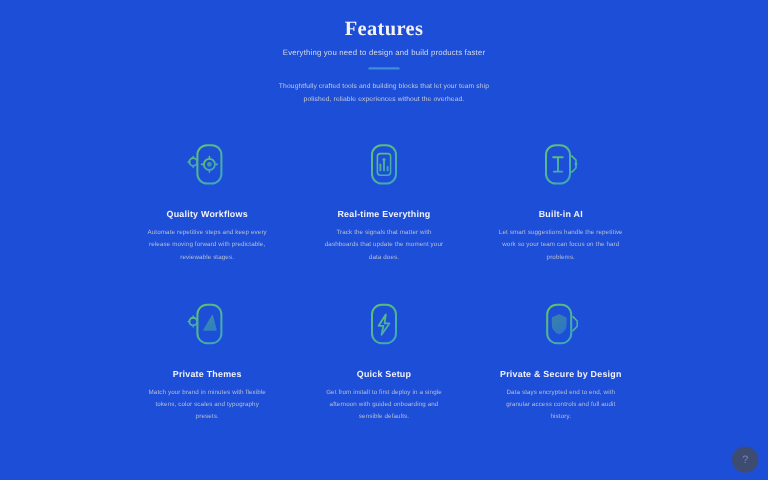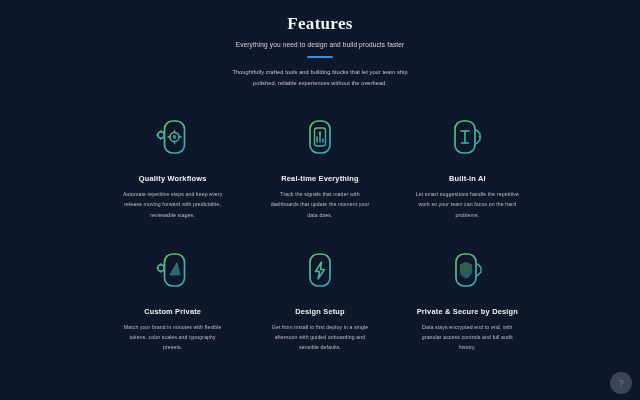--- a/index.html
+++ b/index.html
@@ -12,21 +12,21 @@
     overflow: hidden;
     background: #3a4052;
     font-family: "Liberation Sans", sans-serif;
     -webkit-font-smoothing: antialiased;
   }
 
   #page {
     position: relative;
     width: 640px;
     height: 400px;
-    background: #0f172a;
+    background: #1d4ed8;
     box-sizing: border-box;
   }
 
   
   .header {
     text-align: center;
     padding-top: 13px;
   }
   .page-title {
     font-family: "Liberation Serif", serif;
@@ -208,39 +208,39 @@
             </linearGradient>
           </defs>
           <rect x="8.5" y="3" width="20" height="32" rx="8" ry="8" fill="none" stroke="url(#g4)" stroke-width="1.7"></rect>
           <path d="M13 4.5 L24 4.5" stroke="url(#g4)" stroke-width="1.6" stroke-linecap="round"></path>
           <path d="M14 24 L21 12 L24 24 Z" fill="url(#g4)" opacity="0.55" stroke="url(#g4)" stroke-width="1.2" stroke-linejoin="round"></path>
           <path d="M13 27 L24 27" stroke="url(#g4)" stroke-width="1.3" stroke-linecap="round"></path>
           <circle cx="5" cy="17" r="3.2" fill="none" stroke="url(#g4)" stroke-width="1.5"></circle>
           <path d="M5 12.4 L5 14 M5 20 L5 21.6 M0.6 17 L2.2 17" stroke="url(#g4)" stroke-width="1.2" stroke-linecap="round"></path>
         </svg>
       </div>
-      <div class="feature-title">Custom Private</div>
+      <div class="feature-title">Private Themes</div>
       <div class="feature-desc">Match your brand in minutes with flexible tokens, color scales and typography presets.</div>
     </div>
 
     <div class="feature-card">
       <div class="feature-icon-wrap">
         <svg width="34" height="40" viewBox="0 0 34 40">
           <defs>
             <linearGradient id="g5" x1="0" y1="0" x2="0.7" y2="1">
               <stop offset="0%" stop-color="#62c26a"></stop>
               <stop offset="100%" stop-color="#3fa8b8"></stop>
             </linearGradient>
           </defs>
           <rect x="7" y="3" width="20" height="32" rx="8" ry="8" fill="none" stroke="url(#g5)" stroke-width="1.7"></rect>
           <path d="M11.5 4.5 L22.5 4.5" stroke="url(#g5)" stroke-width="1.6" stroke-linecap="round"></path>
           <path d="M18.5 11 L12.5 20.5 L16.5 20.5 L15 28 L21.5 18.5 L17.5 18.5 Z" fill="none" stroke="url(#g5)" stroke-width="1.5" stroke-linejoin="round"></path>
         </svg>
       </div>
-      <div class="feature-title">Design Setup</div>
+      <div class="feature-title">Quick Setup</div>
       <div class="feature-desc">Get from install to first deploy in a single afternoon with guided onboarding and sensible defaults.</div>
     </div>
 
     <div class="feature-card">
       <div class="feature-icon-wrap">
         <svg width="34" height="40" viewBox="0 0 34 40">
           <defs>
             <linearGradient id="g6" x1="0" y1="0" x2="0.7" y2="1">
               <stop offset="0%" stop-color="#62c26a"></stop>
               <stop offset="100%" stop-color="#3fa8b8"></stop>

